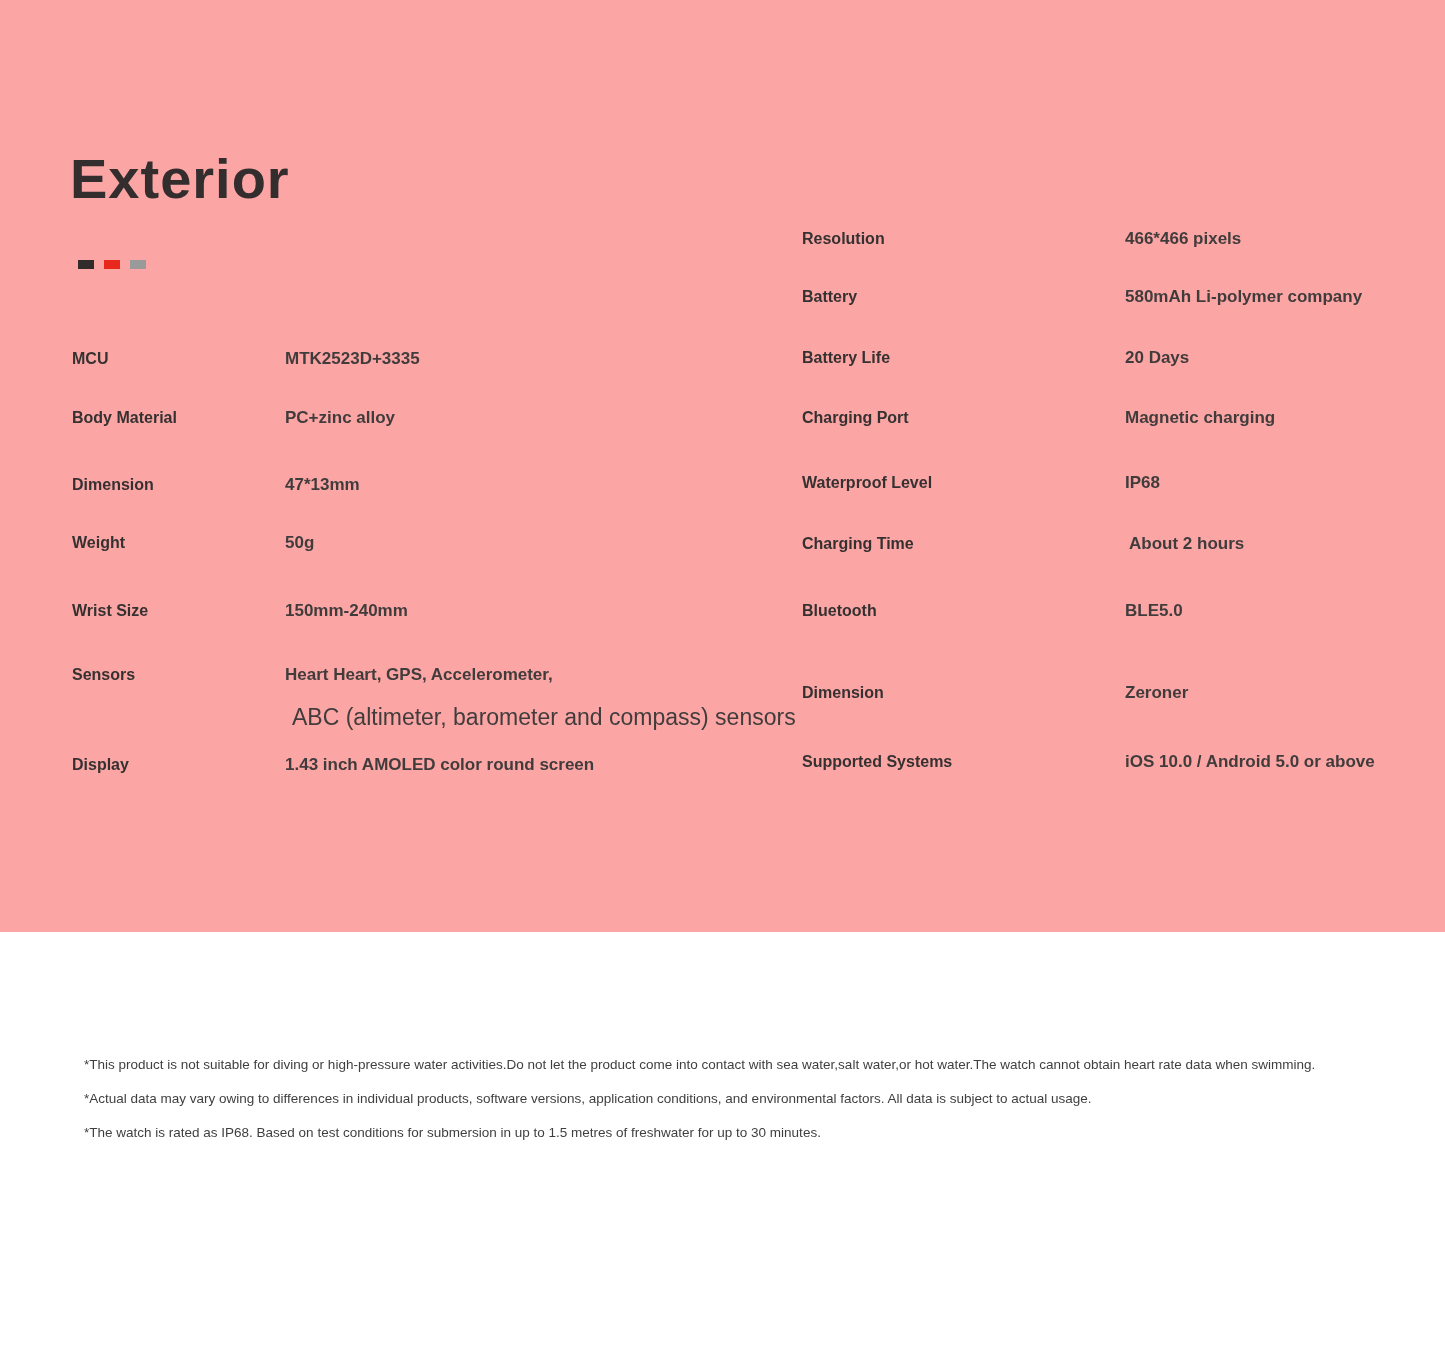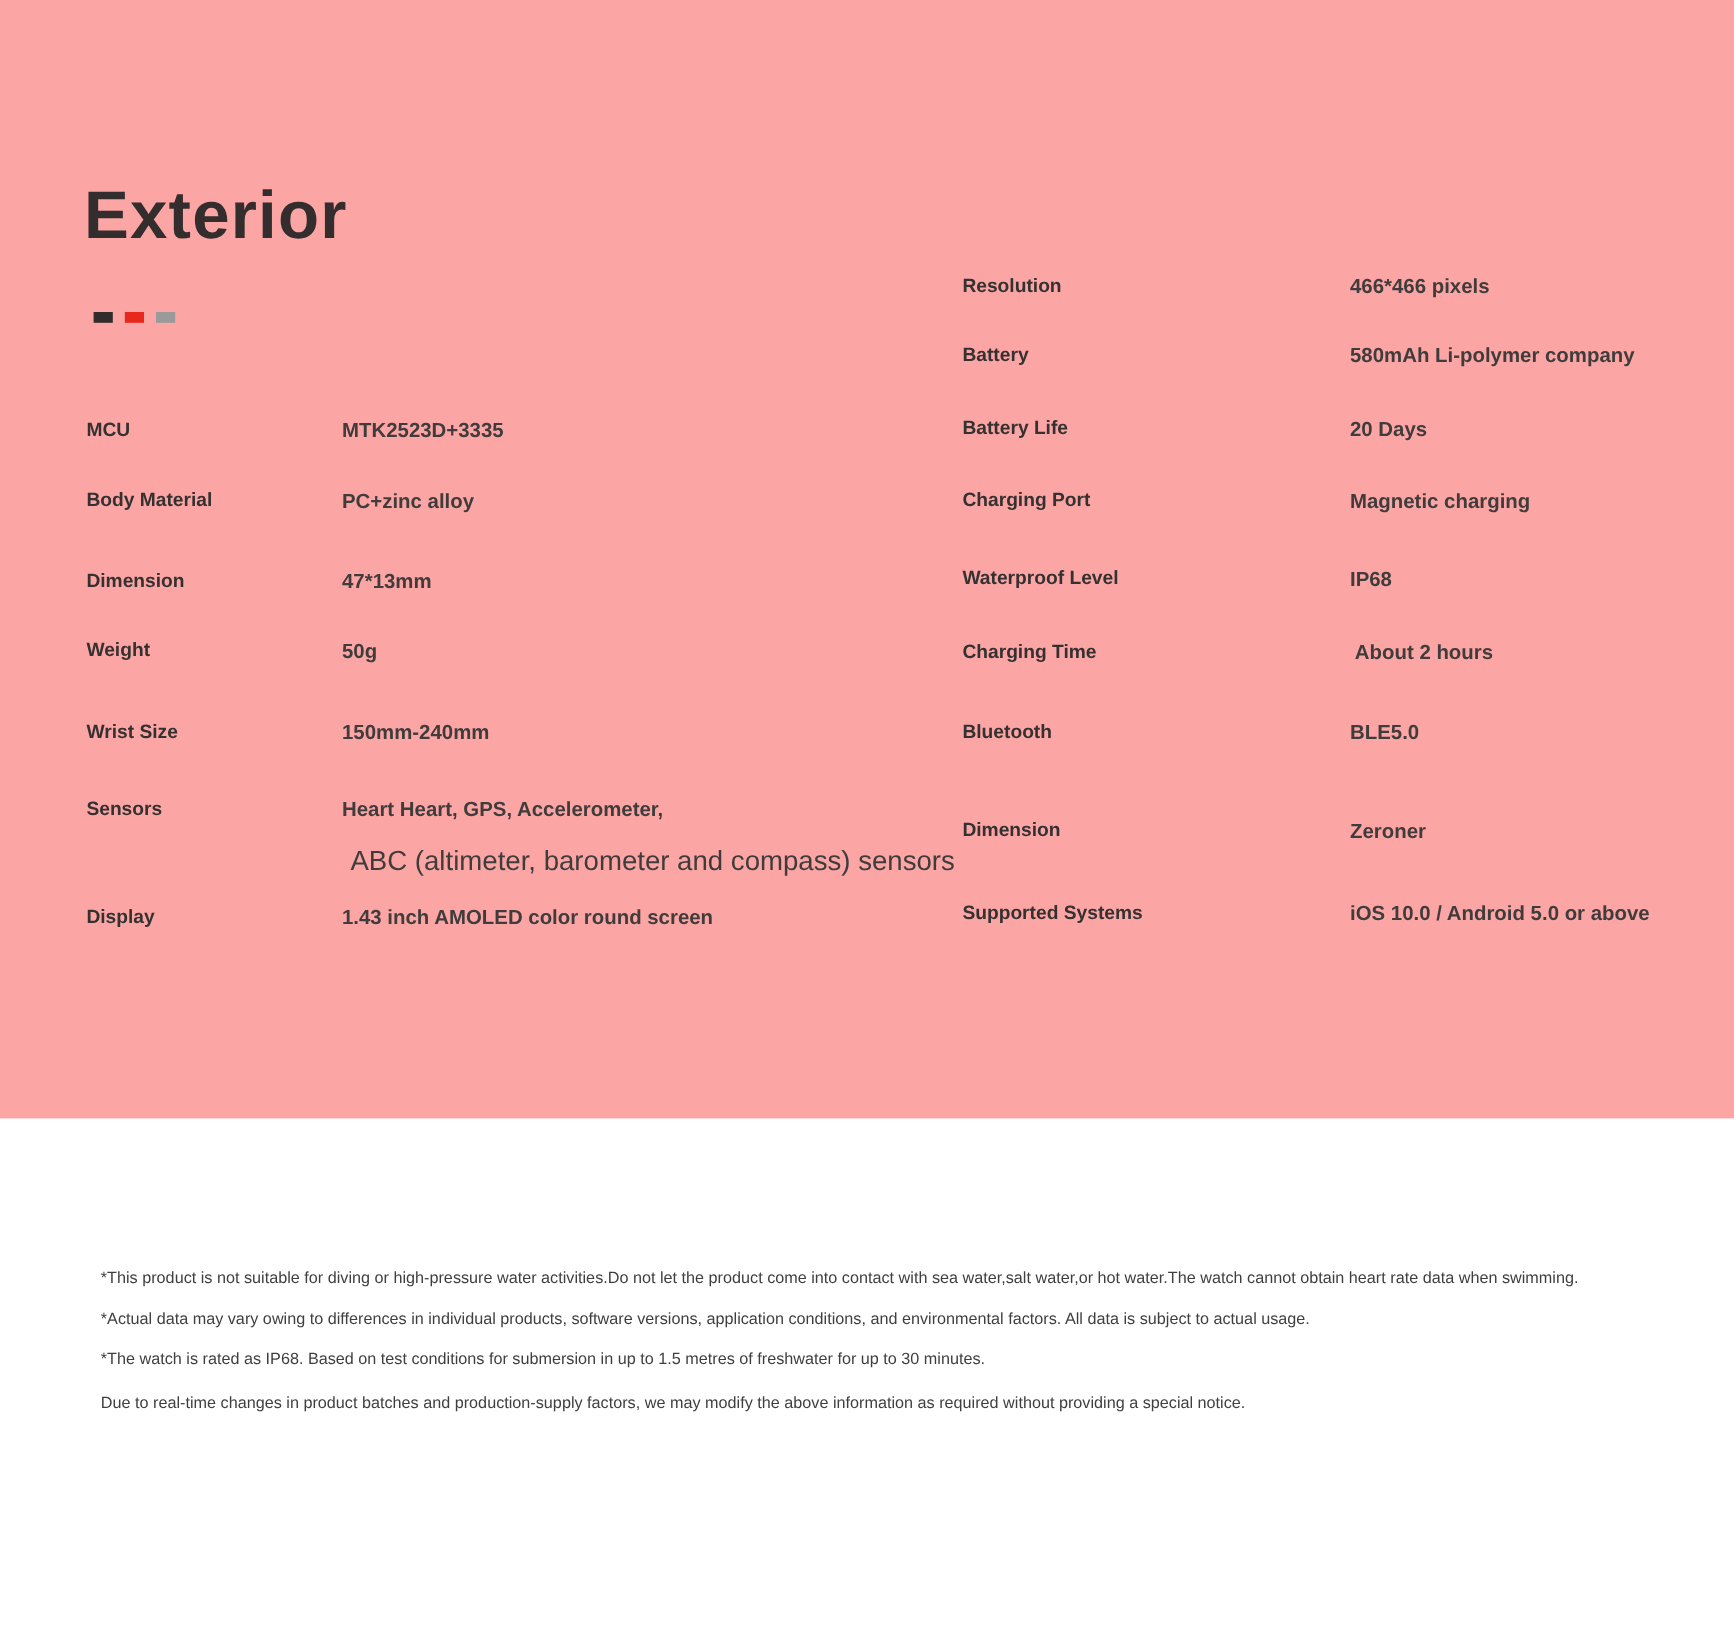--- a/index.html
+++ b/index.html
@@ -175,14 +175,13 @@
       <span class="spec-value">iOS 10.0 / Android 5.0 or above</span>
     </div>
   </div>
 
 </div>
 
 <div class="footnotes">
   <p class="footnote">*This product is not suitable for diving or high-pressure water activities.Do not let the product come into contact with sea water,salt water,or hot water.The watch cannot obtain heart rate data when swimming.</p>
   <p class="footnote">*Actual data may vary owing to differences in individual products, software versions, application conditions, and environmental factors. All data is subject to actual usage.</p>
   <p class="footnote">*The watch is rated as IP68. Based on test conditions for submersion in up to 1.5 metres of freshwater for up to 30 minutes.</p>
-  <p class="footnote">Due to real-time changes in product batches and production-supply factors, we may modify the above information as required without providing a special notice.</p>
 </div>
 
 </body></html>

